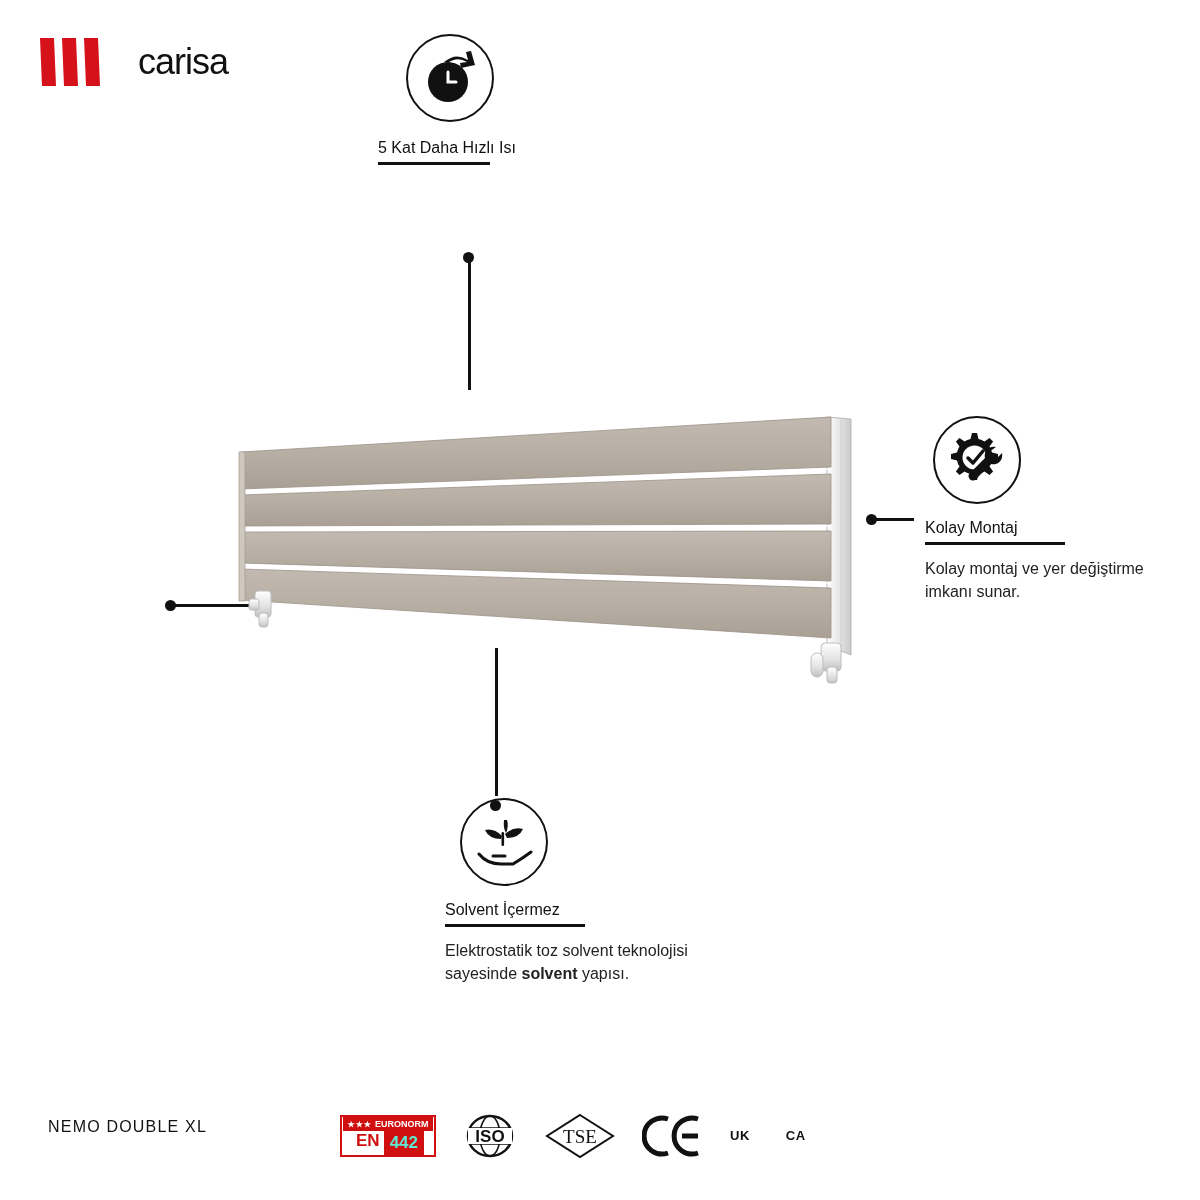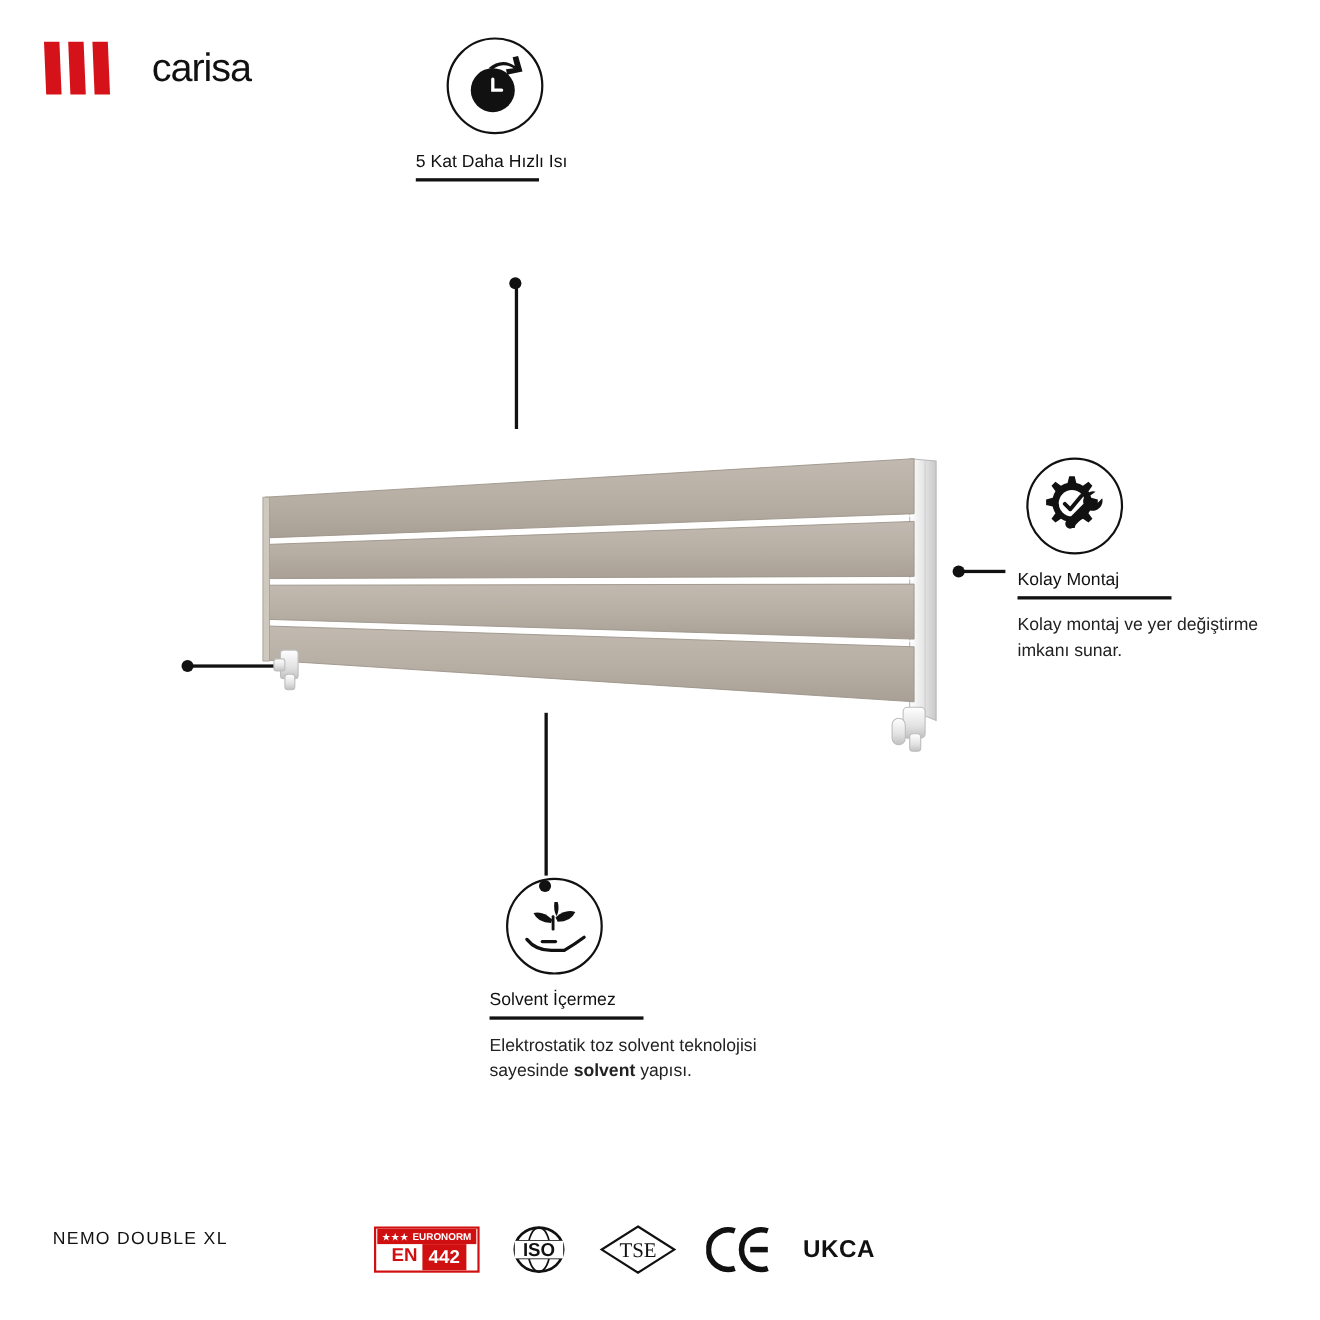--- a/index.html
+++ b/index.html
@@ -70,22 +70,22 @@
     width:96px; height:42px; border:2px solid #d01010; background:#fff;
     display:flex; flex-direction:column; overflow:hidden;
   }
   .cert-en .en-top {
     background:#d01010; color:#fff; font-size:9px; font-weight:bold;
     display:flex; align-items:center; justify-content:flex-end; gap:3px; padding:1px 4px; height:15px;
   }
   .cert-en .en-stars { color:#fff; font-size:8px; letter-spacing:1px; }
   .cert-en .en-bot { display:flex; align-items:flex-start; height:25px; }
   .cert-en .en-word { color:#d01010; font-weight:bold; font-size:17px; padding:0 4px; }
-  .cert-en .en-num { background:#d01010; color:#ffffff; font-weight:bold; font-size:17px; padding:0 6px; height:100%; display:flex; align-items:center; }
-  .cert-ukca { font-size:22px; font-weight:bold; line-height:0.95; letter-spacing:0.5px; color:#111; text-align:center;}
+  .cert-en .en-num { background:#d01010; color:#5eead4; font-weight:bold; font-size:17px; padding:0 6px; height:100%; display:flex; align-items:center; }
+  .cert-ukca { font-size:13px; font-weight:bold; line-height:0.95; letter-spacing:0.5px; color:#111; text-align:center;gap:36px;}
 </style>
 </head>
 <body>
 
 <div class="stage">
 
   <div class="brand">
     <svg class="brand-mark" width="86" height="56" viewBox="0 0 86 56">
       <g fill="#d5121a">
         <path d="M2 4 h14 l2 48 h-14 z"></path>

